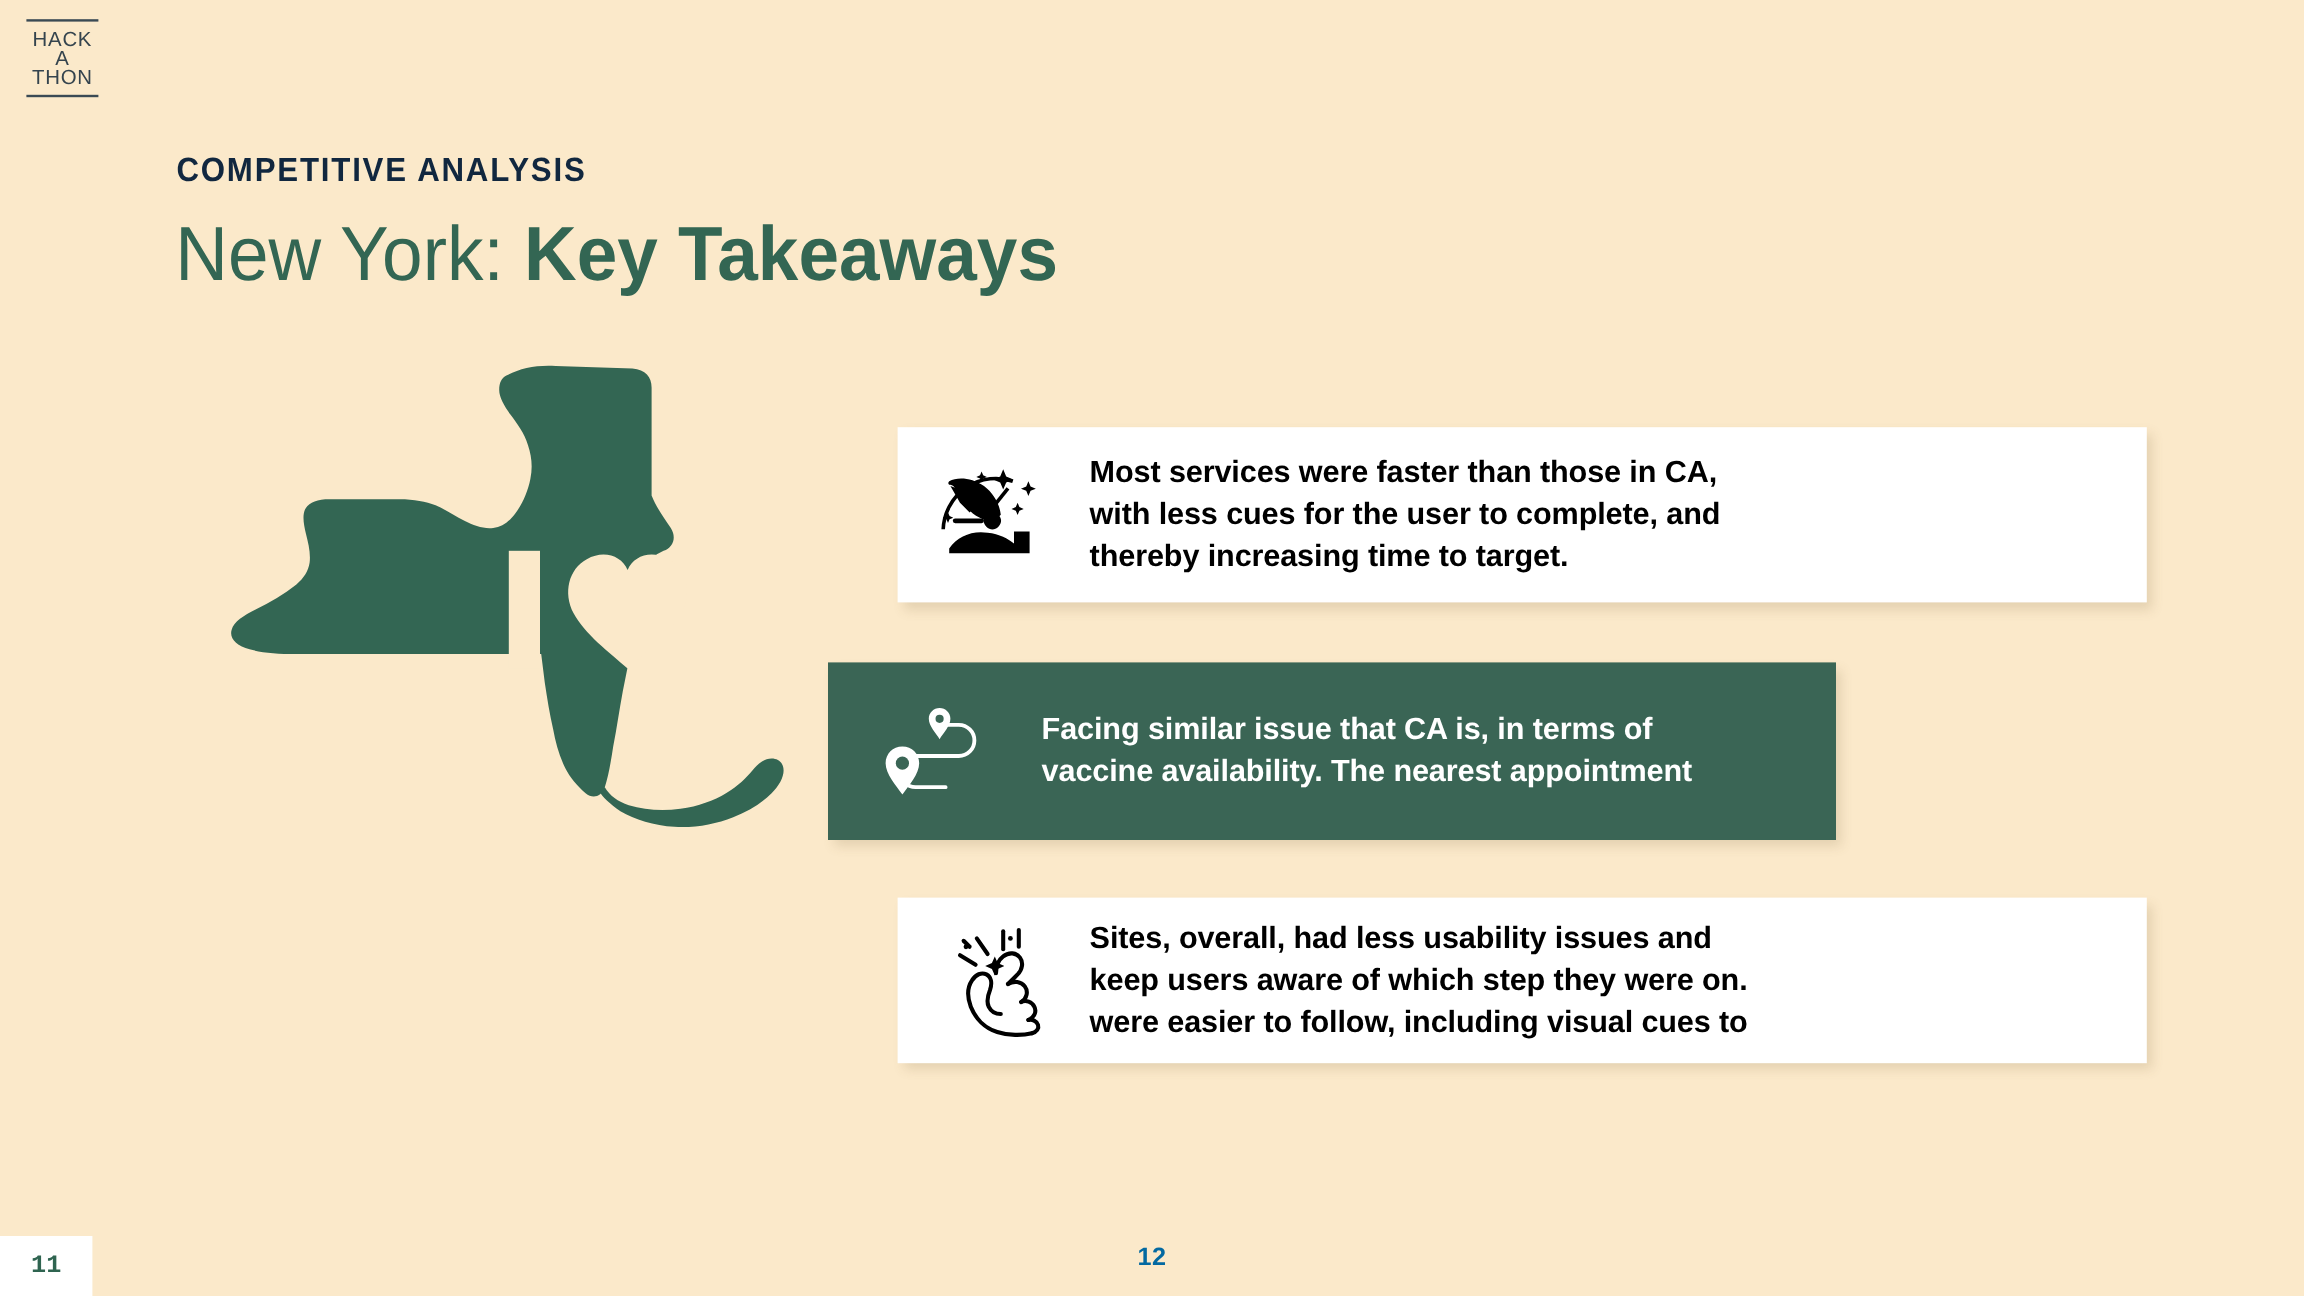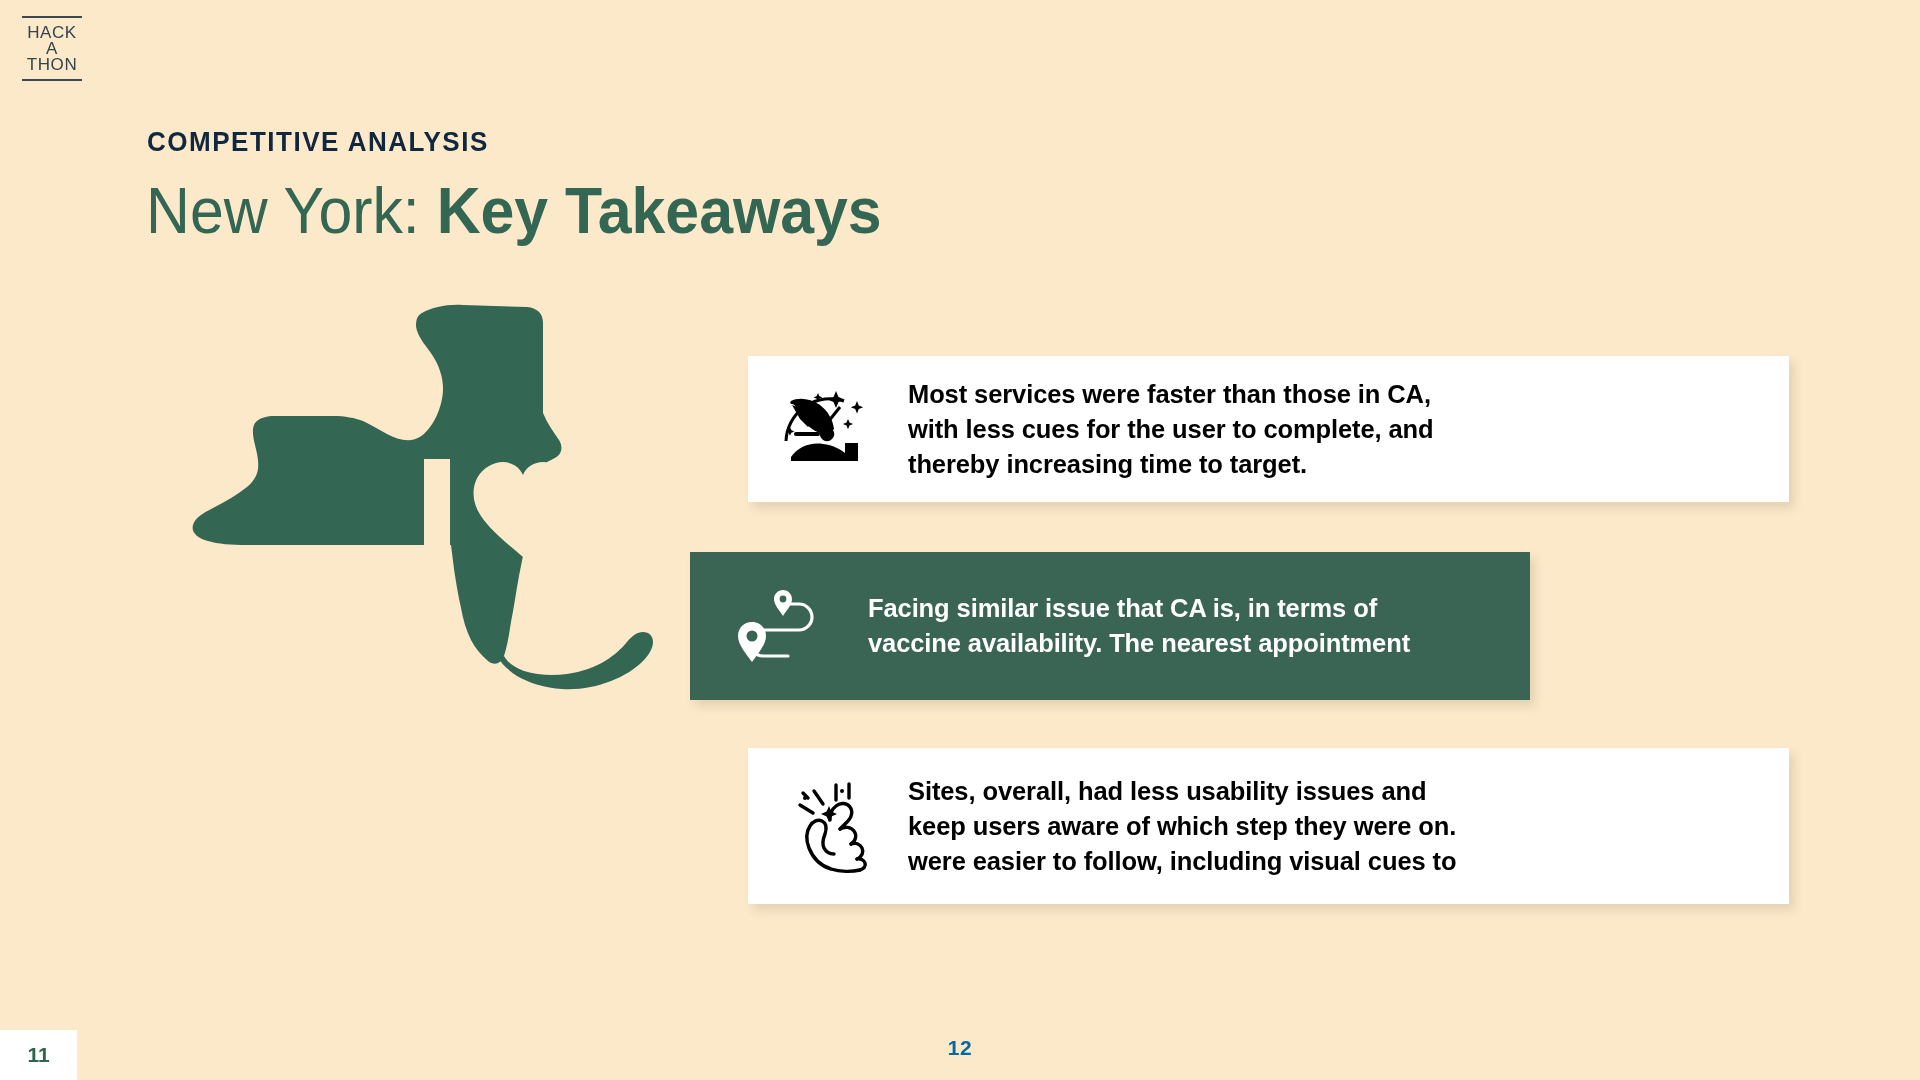--- a/index.html
+++ b/index.html
@@ -109,35 +109,36 @@
   #card2 {
     left:690px; top:552px;
     width:840px; height:148px;
     background:#3a6555;
   }
   #card2 .ico { width:178px; height:100%; }
   #card2 .txt { color:#ffffff; padding-right:20px; }
 
   #card3 {
     left:748px; top:748px;
-    width:1041px; height:156px;
+    width:1041px; height:138px;
     background:#ffffff;
   }
   #card3 .ico { width:160px; height:100%; }
   #card3 .txt { color:#000000; padding-right:20px; }
 
   
   .pagebox {
     position:absolute;
     left:0; bottom:0;
     width:77px; height:50px;
     background:#ffffff;
     display:flex;
     align-items:center;
     justify-content:center;
+    font-family:Liberation Mono, monospace;
   }
   .pagebox span {
     color:#2f6450;
     font-size:21px;
     font-weight:bold;
   }
 
   .centernum {
     position:absolute;
     left:0; right:0;

